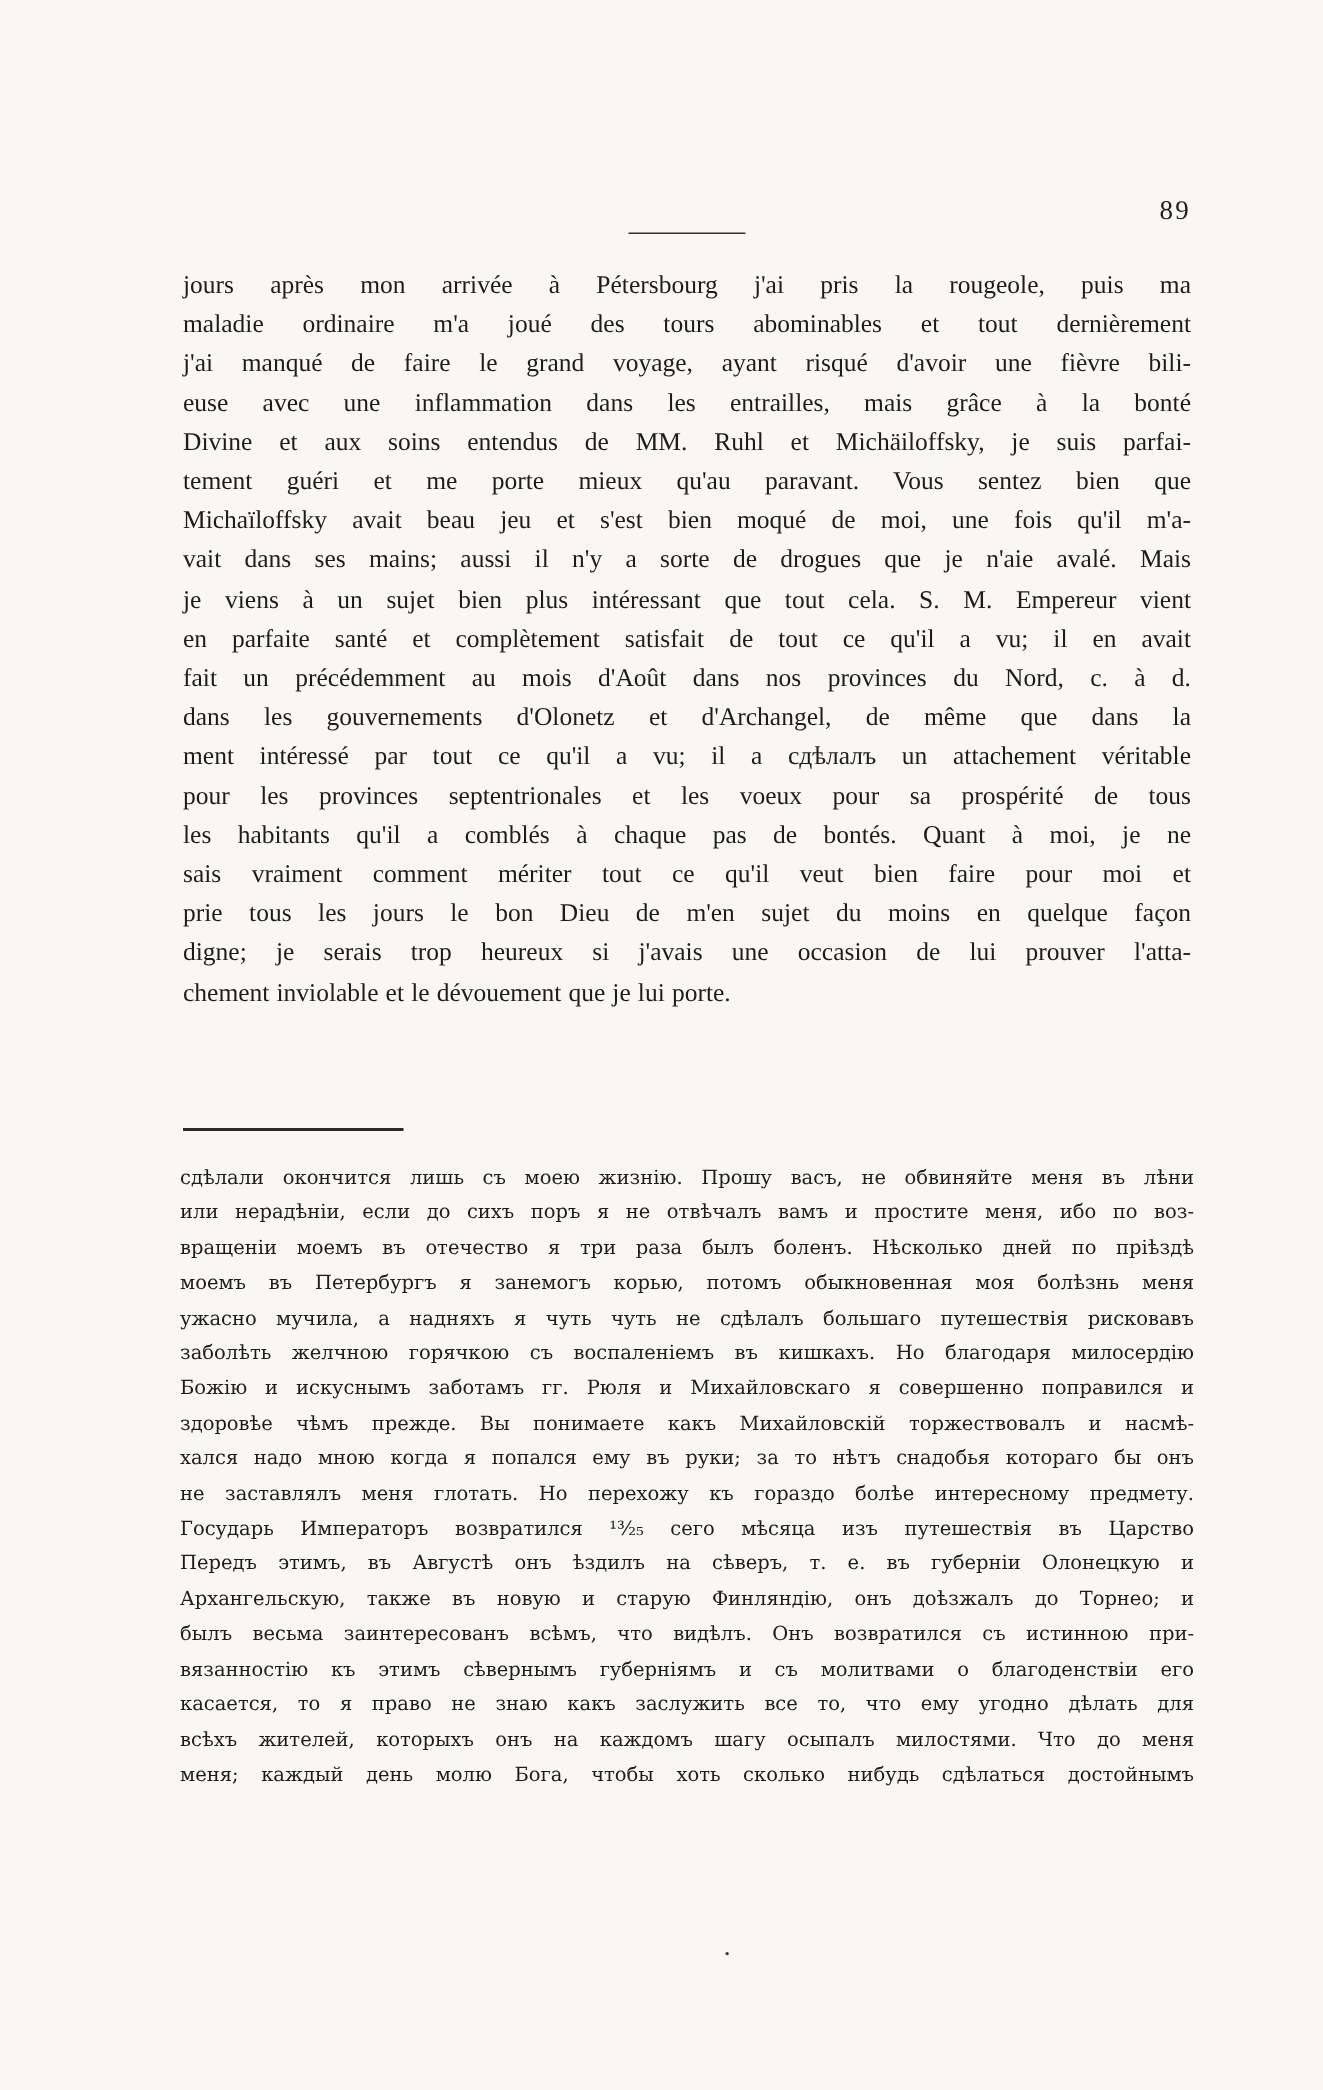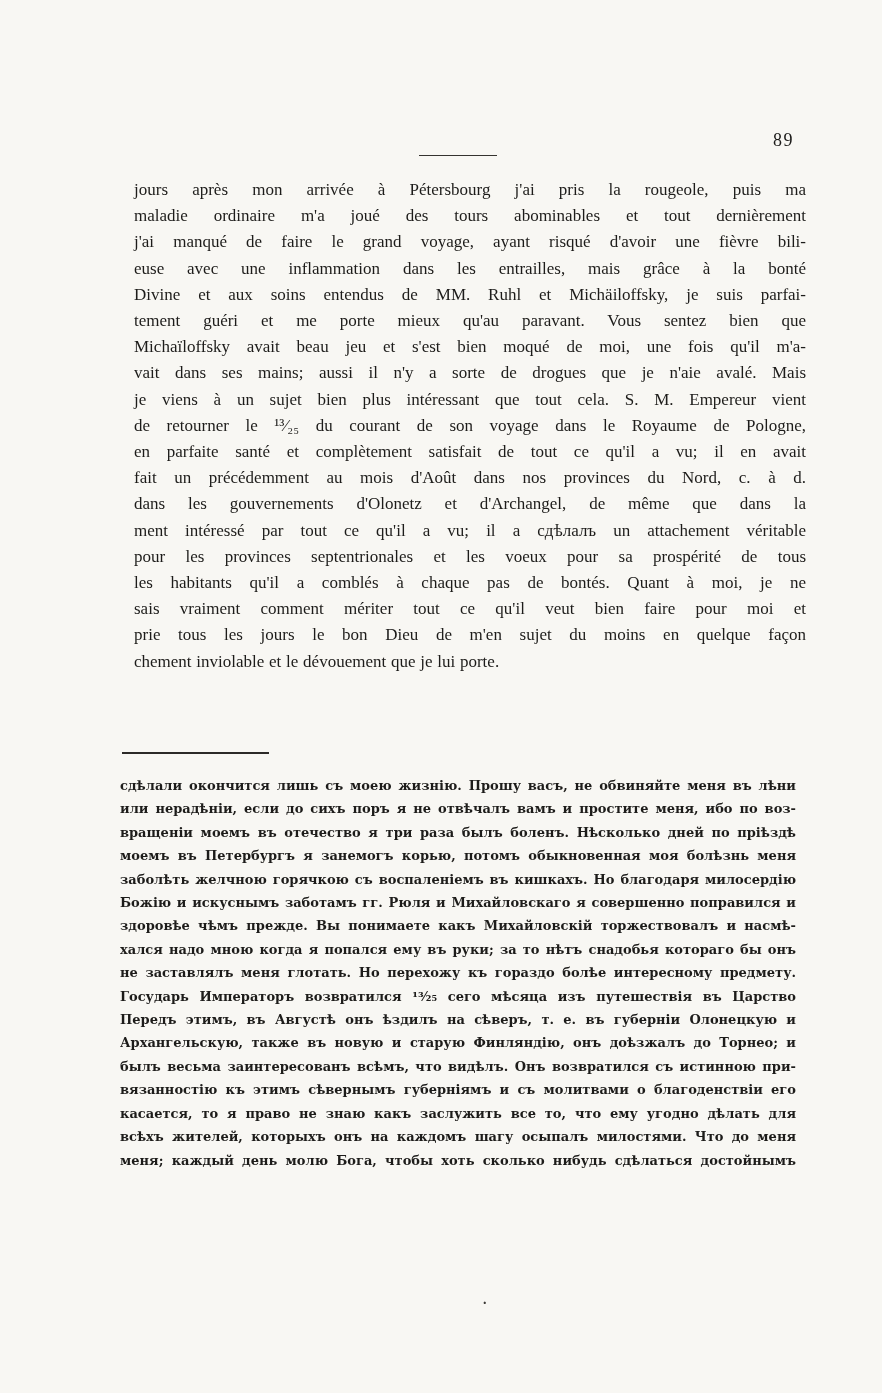--- a/index.html
+++ b/index.html
@@ -38,21 +38,20 @@
     margin: 4px auto 0 auto;
   }
   .main-text {
     position: absolute;
     top: 177px;
     left: 122px;
     width: 672px;
     font-size: 17px;
     line-height: 26.2px;
     word-spacing: 0.5px;
-    margin-left: 12px;
   }
   .jline {
     text-align: justify;
     text-align-last: justify;
   }
   .jline.last-line {
     text-align-last: left;
   }
   .footnote-separator {
     position: absolute;
@@ -61,21 +60,21 @@
     width: 147px;
     height: 1.5px;
     background: #2c2a27;
   }
   .footnote {
     position: absolute;
     top: 774px;
     left: 120px;
     width: 676px;
     font-family: "DejaVu Serif", "Liberation Serif", serif;
-    font-weight: 700;
+    font-weight: 400;
     font-size: 13px;
     line-height: 23.4px;
   }
   .footer-mark {
     position: absolute;
     top: 1292px;
     left: 483px;
     font-size: 14px;
     font-weight: 700;
     color: #3a3834;
@@ -94,39 +93,40 @@
   <section class="main-text">
       <div class="jline">jours après mon arrivée à Pétersbourg j'ai pris la rougeole, puis ma</div>
       <div class="jline">maladie ordinaire m'a joué des tours abominables et tout dernièrement</div>
       <div class="jline">j'ai manqué de faire le grand voyage, ayant risqué d'avoir une fièvre bili-</div>
       <div class="jline">euse avec une inflammation dans les entrailles, mais grâce à la bonté</div>
       <div class="jline">Divine et aux soins entendus de MM. Ruhl et Michäiloffsky, je suis parfai-</div>
       <div class="jline">tement guéri et me porte mieux qu'au paravant. Vous sentez bien que</div>
       <div class="jline">Michaïloffsky avait beau jeu et s'est bien moqué de moi, une fois qu'il m'a-</div>
       <div class="jline">vait dans ses mains; aussi il n'y a sorte de drogues que je n'aie avalé. Mais</div>
       <div class="jline">je viens à un sujet bien plus intéressant que tout cela. S. M. Empereur vient</div>
-      <div class="jline">de retourner le ¹³⁄₂₅ du courant de son voyage dans le Royaume de Pologne,</div>
       <div class="jline">en parfaite santé et complètement satisfait de tout ce qu'il a vu; il en avait</div>
       <div class="jline">fait un précédemment au mois d'Août dans nos provinces du Nord, c. à d.</div>
       <div class="jline">dans les gouvernements d'Olonetz et d'Archangel, de même que dans la</div>
       <div class="jline">ment intéressé par tout ce qu'il a vu; il a сдѣлалъ un attachement véritable</div>
       <div class="jline">pour les provinces septentrionales et les voeux pour sa prospérité de tous</div>
       <div class="jline">les habitants qu'il a comblés à chaque pas de bontés. Quant à moi, je ne</div>
       <div class="jline">sais vraiment comment mériter tout ce qu'il veut bien faire pour moi et</div>
       <div class="jline">prie tous les jours le bon Dieu de m'en sujet du moins en quelque façon</div>
+      <div class="jline">digne; je serais trop heureux si j'avais une occasion de lui prouver l'atta-</div>
       <div class="jline last-line">chement inviolable et le dévouement que je lui porte.</div>
     </section>
 
   <div class="footnote-separator"></div>
 
   <section class="footnote">
       <div class="jline">сдѣлали окончится лишь съ моею жизнію. Прошу васъ, не обвиняйте меня въ лѣни</div>
       <div class="jline">или нерадѣніи, если до сихъ поръ я не отвѣчалъ вамъ и простите меня, ибо по воз-</div>
       <div class="jline">вращеніи моемъ въ отечество я три раза былъ боленъ. Нѣсколько дней по пріѣздѣ</div>
       <div class="jline">моемъ въ Петербургъ я занемогъ корью, потомъ обыкновенная моя болѣзнь меня</div>
+      <div class="jline">ужасно мучила, а надняхъ я чуть чуть не сдѣлалъ большаго путешествія рисковавъ</div>
       <div class="jline">заболѣть желчною горячкою съ воспаленіемъ въ кишкахъ. Но благодаря милосердію</div>
       <div class="jline">Божію и искуснымъ заботамъ гг. Рюля и Михайловскаго я совершенно поправился и</div>
       <div class="jline">здоровѣе чѣмъ прежде. Вы понимаете какъ Михайловскій торжествовалъ и насмѣ-</div>
       <div class="jline">хался надо мною когда я попался ему въ руки; за то нѣтъ снадобья котораго бы онъ</div>
       <div class="jline">не заставлялъ меня глотать. Но перехожу къ гораздо болѣе интересному предмету.</div>
       <div class="jline">Государь Императоръ возвратился ¹³⁄₂₅ сего мѣсяца изъ путешествія въ Царство</div>
       <div class="jline">Передъ этимъ, въ Августѣ онъ ѣздилъ на сѣверъ, т. е. въ губерніи Олонецкую и</div>
       <div class="jline">Архангельскую, также въ новую и старую Финляндію, онъ доѣзжалъ до Торнео; и</div>
       <div class="jline">былъ весьма заинтересованъ всѣмъ, что видѣлъ. Онъ возвратился съ истинною при-</div>
       <div class="jline">вязанностію къ этимъ сѣвернымъ губерніямъ и съ молитвами о благоденствіи его</div>

